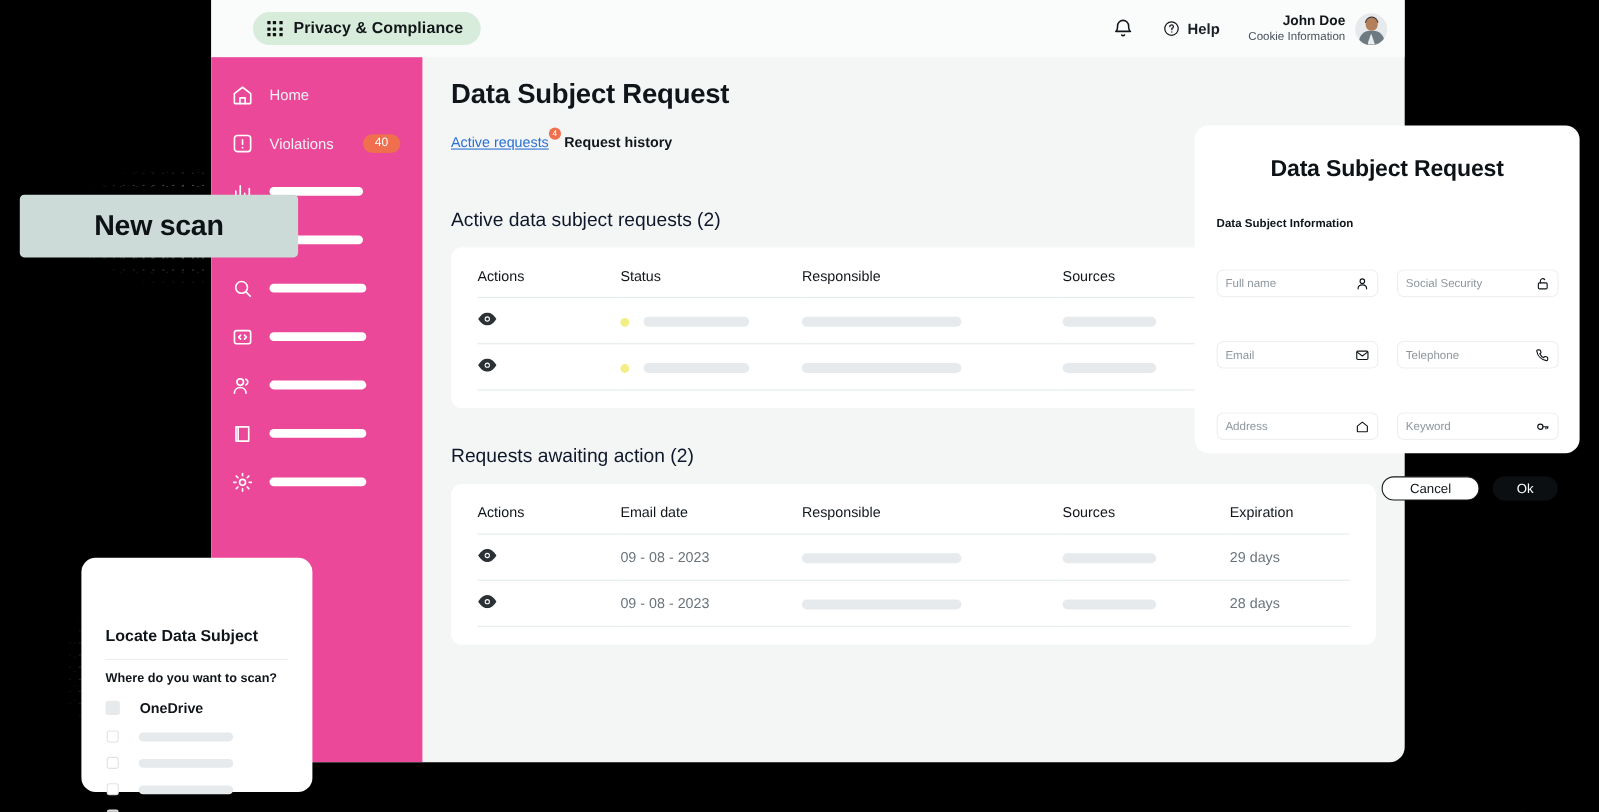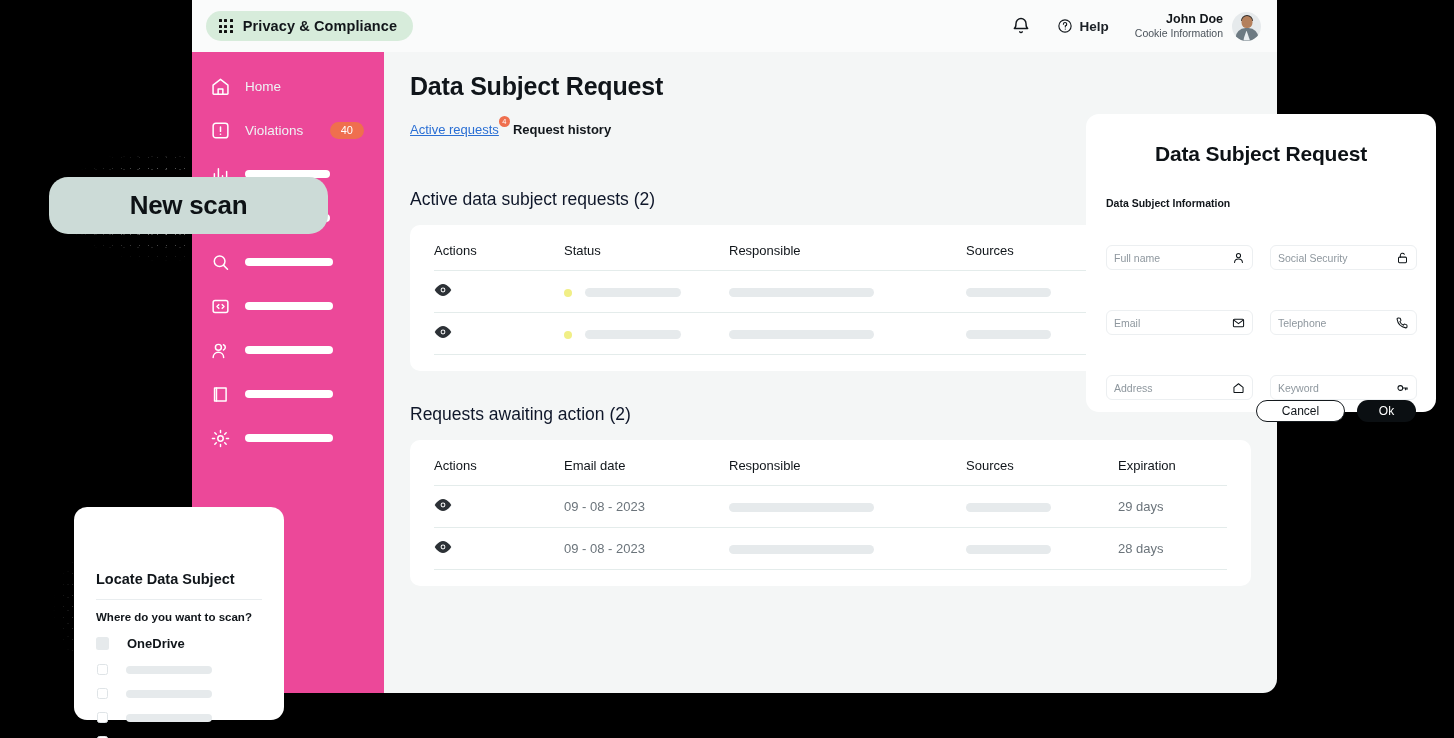--- a/index.html
+++ b/index.html
@@ -34,21 +34,21 @@
 
   
   #window {
     position: absolute; left: 192px; top: 0; width: 1085px; height: 693px;
     background: #f4f6f6; border-radius: 0 0 14px 14px; overflow: hidden;
   }
 
   
   #topbar {
     position: absolute; left: 0; top: 0; width: 1085px; height: 52px;
-    background: #fafbfb; display: flex; align-items: center;
+    background: #fafbfb; display: flex; align-items: center; padding-left: 24px;
   }
   #brand-pill {
     margin-left: 14px; height: 30px; display: flex; align-items: center; gap: 10px;
     background: #d7ecdb; border-radius: 16px; padding: 0 16px 0 13px;
   }
   .grid-icon { display: grid; grid-template-columns: repeat(3, 3px);
     grid-template-rows: repeat(3, 3px); gap: 2.4px; }
   .grid-icon i { background: #111; border-radius: .5px; display: block; width: 3px; height: 3px; }
   #brand-label { font-size: 14.5px; font-weight: bold; color: #12161a; letter-spacing: .1px; }
 
@@ -103,24 +103,23 @@
   tbody td { padding: 13px 0; border-bottom: 1px solid #e4eceb; font-size: 13px; color: #6b747b; }
   tbody tr:last-child td { border-bottom: 1px solid #e4eceb; }
   .eye { width: 18px; height: 12px; }
   .dot { width: 8px; height: 8px; border-radius: 50%; background: #f1ef86; display: inline-block;
     vertical-align: middle; margin-right: 9px; }
   .ph { height: 9px; border-radius: 5px; background: #e6eaec; display: inline-block;
     vertical-align: middle; }
 
   
   #new-scan {
-    position: absolute; left: 18px; top: 177px; width: 279px; height: 57px;
-    background: #ccdbd7; border-radius: 19px; display: flex; align-items: center;
+    position: absolute; left: 18px; top: 177px; width: 253px; height: 57px;
+    background: #ccdbd7; border-radius: 4px; display: flex; align-items: center;
     justify-content: center;
-    margin-left: 31px;
   }
   #new-scan-label { font-size: 26px; font-weight: bold; color: #0d1215; letter-spacing: -.3px; }
 
   
   #locate-card {
     position: absolute; left: 74px; top: 507px; width: 210px; height: 213px;
     background: #ffffff; border-radius: 13px; padding: 20px 22px;
   }
   #locate-title { font-size: 14.5px; font-weight: bold; color: #10151a; margin-top: 44px; }
   #locate-rule { height: 1px; background: #e9edef; margin: 12px 0 11px; }
@@ -139,21 +138,21 @@
   }
   #modal-title { text-align: center; font-size: 21px; font-weight: bold; color: #0d1216;
     letter-spacing: -.2px; margin-top: 6px; }
   #modal-section { font-size: 10.5px; font-weight: bold; color: #10151a; margin-top: 31px; }
   #modal-grid { display: grid; grid-template-columns: 147px 147px; gap: 13px 17px; margin-top: 9px; }
   .field { position: relative; height: 25px; border: 1px solid #eceff1; border-radius: 6px;
     background: #fff; display: flex; align-items: center; padding: 0 7px; margin-top: 27px; }
   .field span.pl { font-size: 10.5px; color: #8e979e; }
   .field .fi { position: absolute; right: 7px; top: 50%; transform: translateY(-50%);
     width: 13px; height: 13px; color: #0e1418; }
-  #modal-actions { display: flex; justify-content: flex-end; gap: 12px; }
+  #modal-actions { display: flex; justify-content: flex-end; gap: 12px; margin-top: 33px; }
   #btn-cancel { width: 89px; height: 22px; border-radius: 12px; border: 1px solid #14191d;
     background: #fff; font-size: 12px; color: #10151a; display: flex; align-items: center;
     justify-content: center; font-family: "Liberation Sans", sans-serif; cursor: pointer; }
   #btn-ok { width: 59px; height: 22px; border-radius: 12px; border: none; background: #0b0f12;
     color: #fff; font-size: 12px; display: flex; align-items: center; justify-content: center;
     font-family: "Liberation Sans", sans-serif; cursor: pointer; }
 </style>
 </head>
 <body>
 

